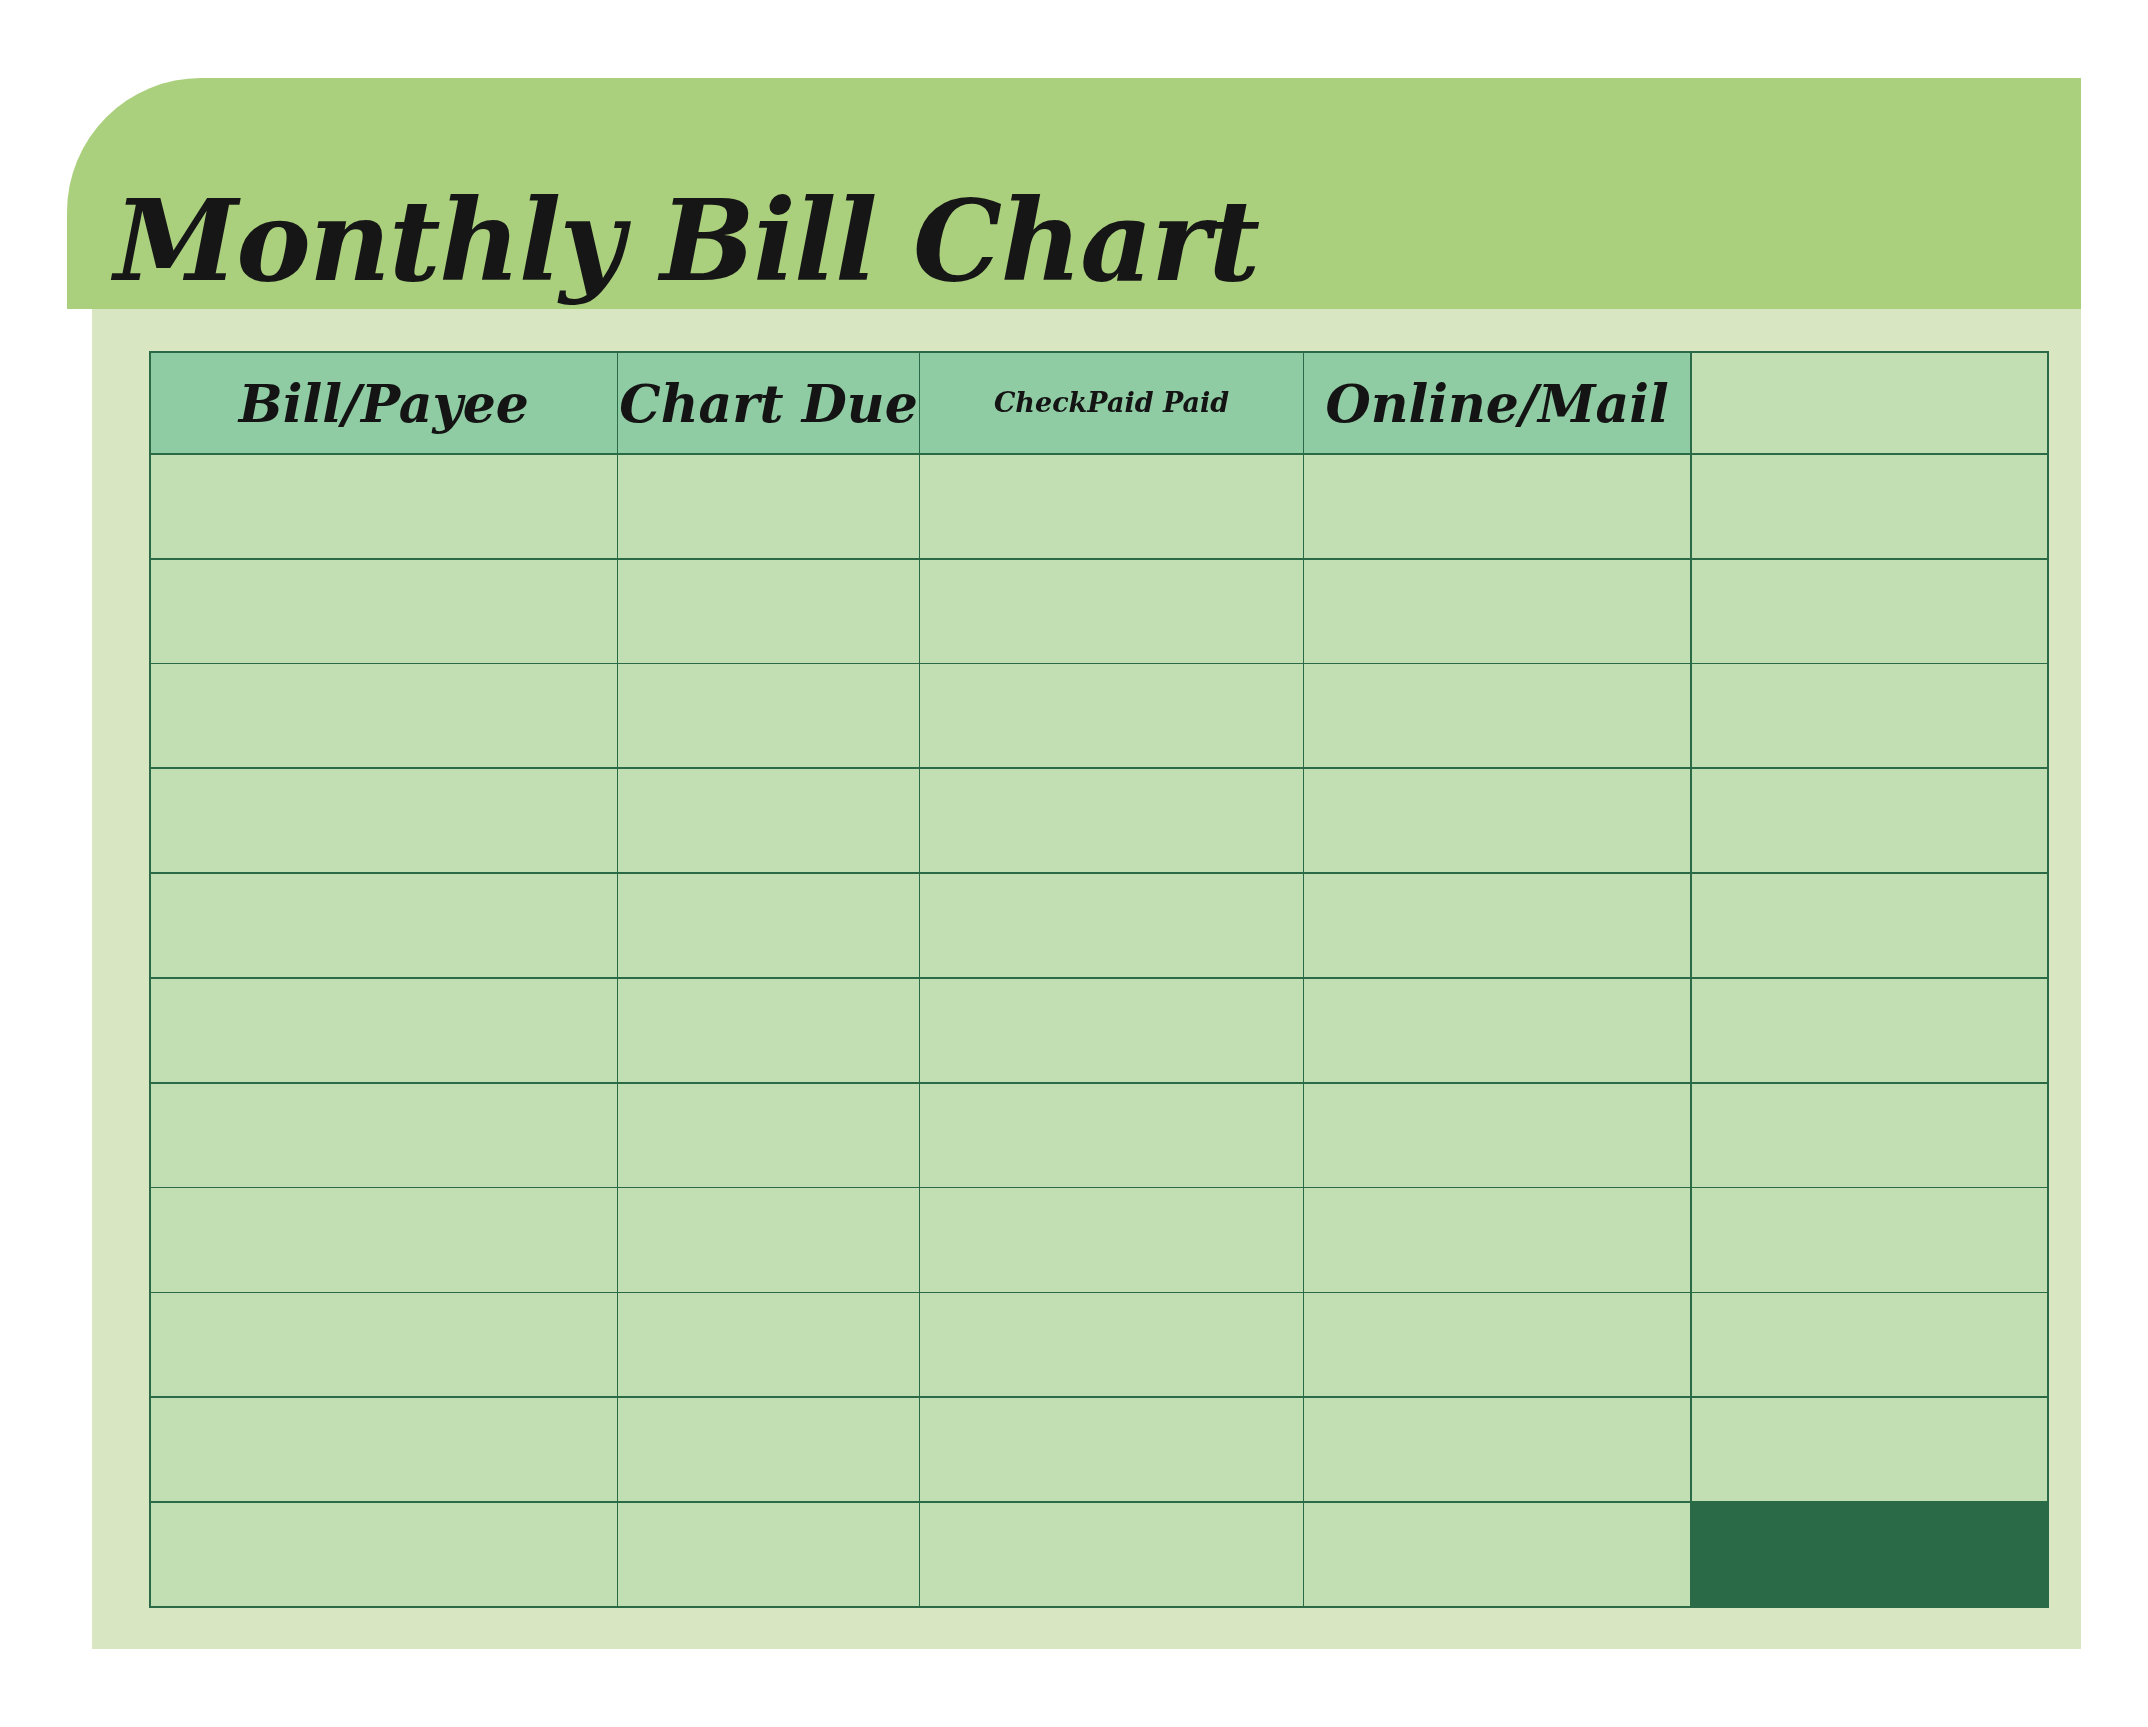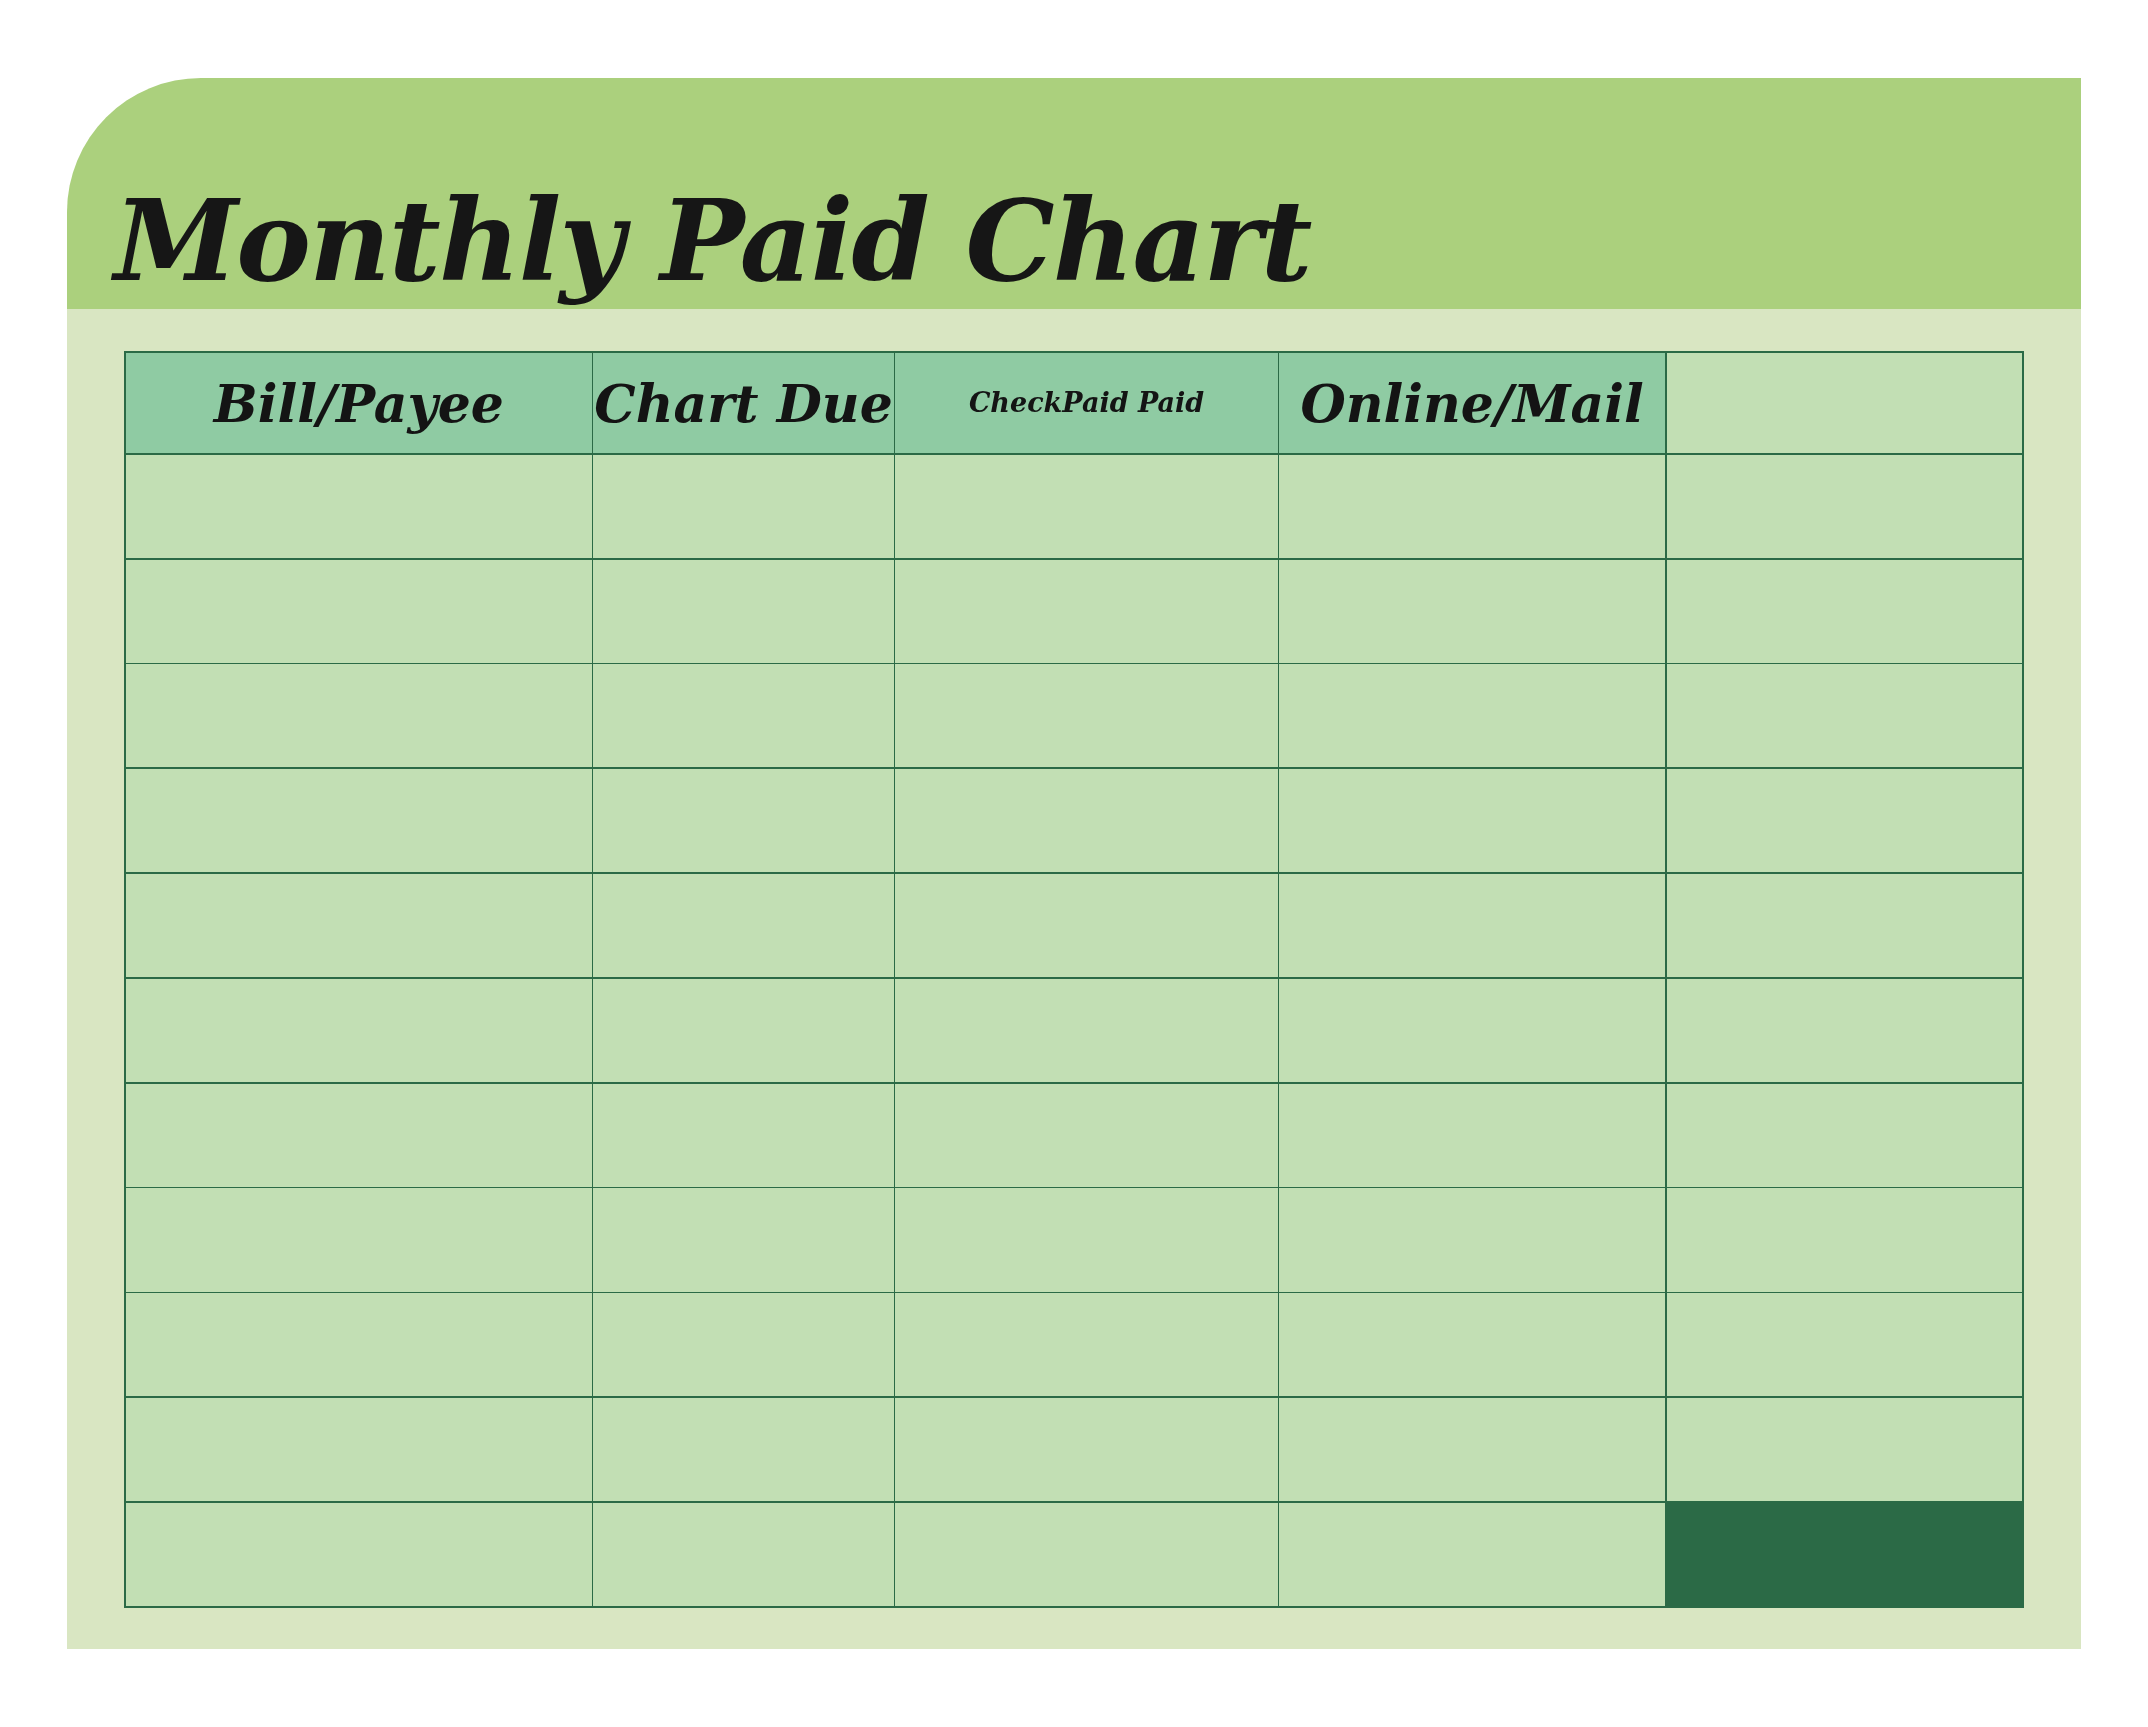--- a/index.html
+++ b/index.html
@@ -31,20 +31,21 @@
     color:var(--title-color);
     letter-spacing:-1.7px;
     white-space:nowrap;
     line-height:1;
   }
 
   .sheet{
     height:1340px;
     background:var(--page-green);
     padding:42px 0 0 57px;
+    margin-left:25px;
   }
 
   .grid{
     width:1900px;height:1257px;
     display:grid;
     grid-template-columns:558fr 360fr 458fr 462fr 426fr;
     grid-template-rows:100px repeat(11, 1fr);
     gap:1.7px;
     background:var(--border-green);
     border:2.5px solid var(--border-green);
@@ -67,21 +68,21 @@
     color:#141414;
   }
 </style>
 </head>
 <body>
 
 <div class="canvas">
   <div class="page">
 
     <div class="band">
-      <h1>Monthly Paid Chart</h1>
+      <h1>Monthly Bill Chart</h1>
     </div>
 
     <div class="sheet">
       <div class="grid">
         <div class="hcell">Bill/Payee</div>
         <div class="hcell">Chart Due</div>
         <div class="hcell hcell-small">
           <span>Check</span>
           <span>Paid Paid</span>
         </div>

